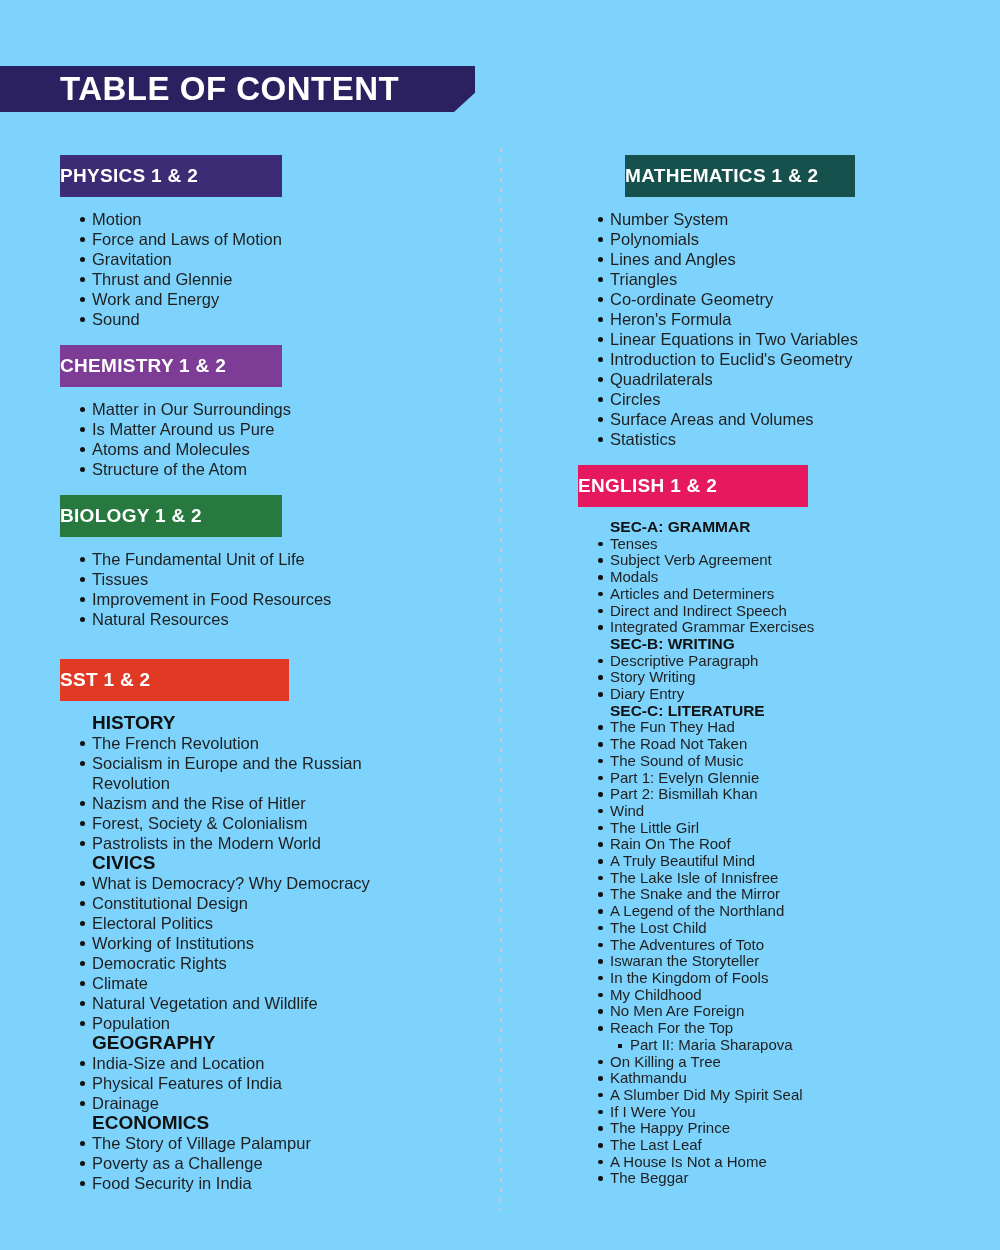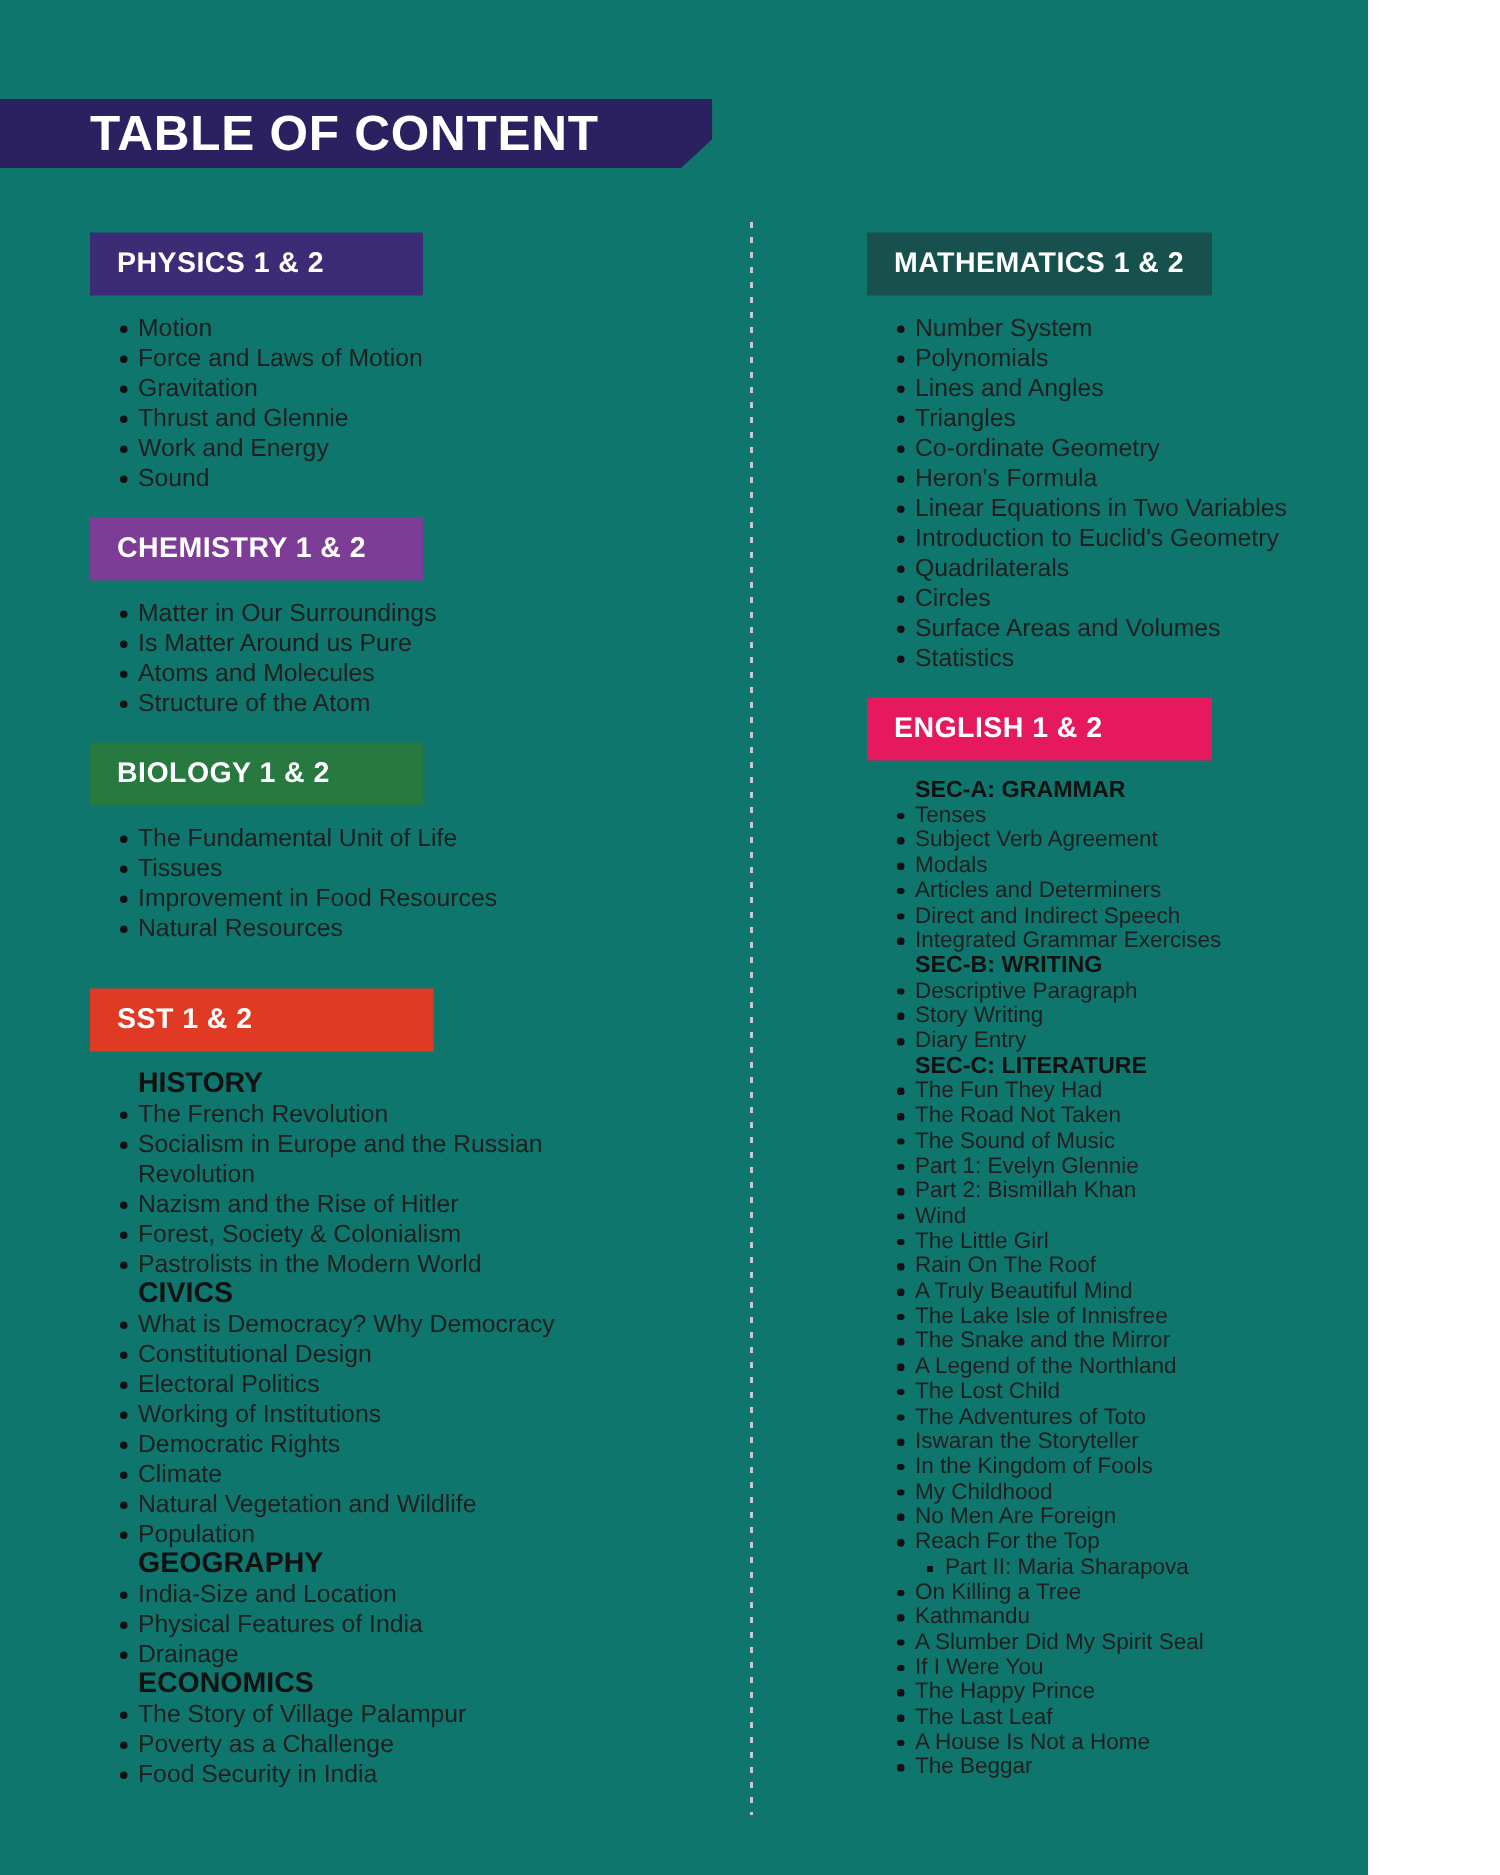--- a/index.html
+++ b/index.html
@@ -1,20 +1,20 @@
 <!DOCTYPE html>
 <html><head>
 <meta charset="utf-8">
 <style>
   html, body { margin: 0; padding: 0; background: #ffffff; }
   .page {
     position: relative;
-    width: 912px;
+    width: 1000px;
     height: 1250px;
-    background: #0f766e;
+    background: #7dd3fc;
     font-family: "Liberation Sans", sans-serif;
     overflow: hidden;
   }
 
   
   .header-banner {
     position: absolute;
     left: 0; top: 66px;
     width: 475px; height: 46px;
     clip-path: polygon(0 0, 100% 0, 100% 58%, calc(100% - 21px) 100%, 0 100%);
@@ -43,21 +43,20 @@
   .col-right { left: 578px; width: 410px; }
 
   
   .banner {
     height: 42px;
     line-height: 42px;
     color: #ffffff;
     font-weight: bold;
     font-size: 19px;
     letter-spacing: 0.3px;
-    padding-left: 18px;
     box-sizing: border-box;
     white-space: nowrap;
     margin-bottom: 12px;
   }
   .col-left  .banner { width: 222px; }
   .col-left  .sec-sst .banner { width: 229px; }
   .col-right .banner { width: 230px; }
   .toc-section { margin-bottom: 16px; }
   .sec-biology { margin-bottom: 30px; }
 
@@ -183,21 +182,21 @@
         <div class="group-heading">ECONOMICS</div>
         <ul class="toc-list">
           <li class="toc-item">The Story of Village Palampur</li>
           <li class="toc-item">Poverty as a Challenge</li>
           <li class="toc-item">Food Security in India</li>
         </ul>
       </section>
     </div>
   <div class="col col-right" id="col-right">
       <section class="toc-section sec-mathematics">
-        <div class="banner" style="background: rgb(22, 81, 77);">MATHEMATICS 1 &amp; 2</div>
+        <div class="banner" style="background: rgb(22, 81, 77); margin-left: 47px;">MATHEMATICS 1 &amp; 2</div>
         <ul class="toc-list">
           <li class="toc-item">Number System</li>
           <li class="toc-item">Polynomials</li>
           <li class="toc-item">Lines and Angles</li>
           <li class="toc-item">Triangles</li>
           <li class="toc-item">Co-ordinate Geometry</li>
           <li class="toc-item">Heron's Formula</li>
           <li class="toc-item">Linear Equations in Two Variables</li>
           <li class="toc-item">Introduction to Euclid's Geometry</li>
           <li class="toc-item">Quadrilaterals</li>

